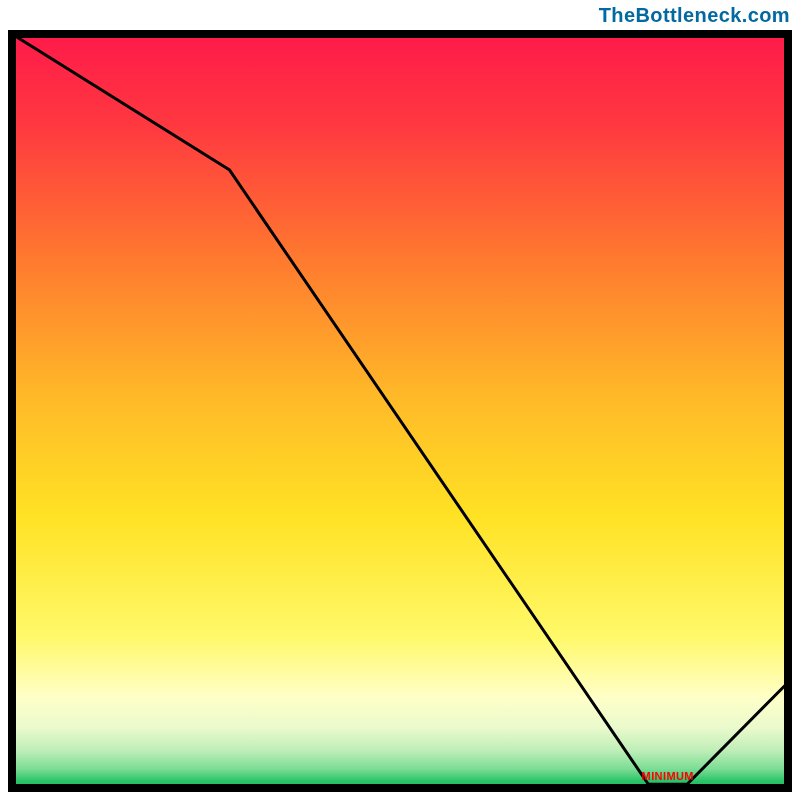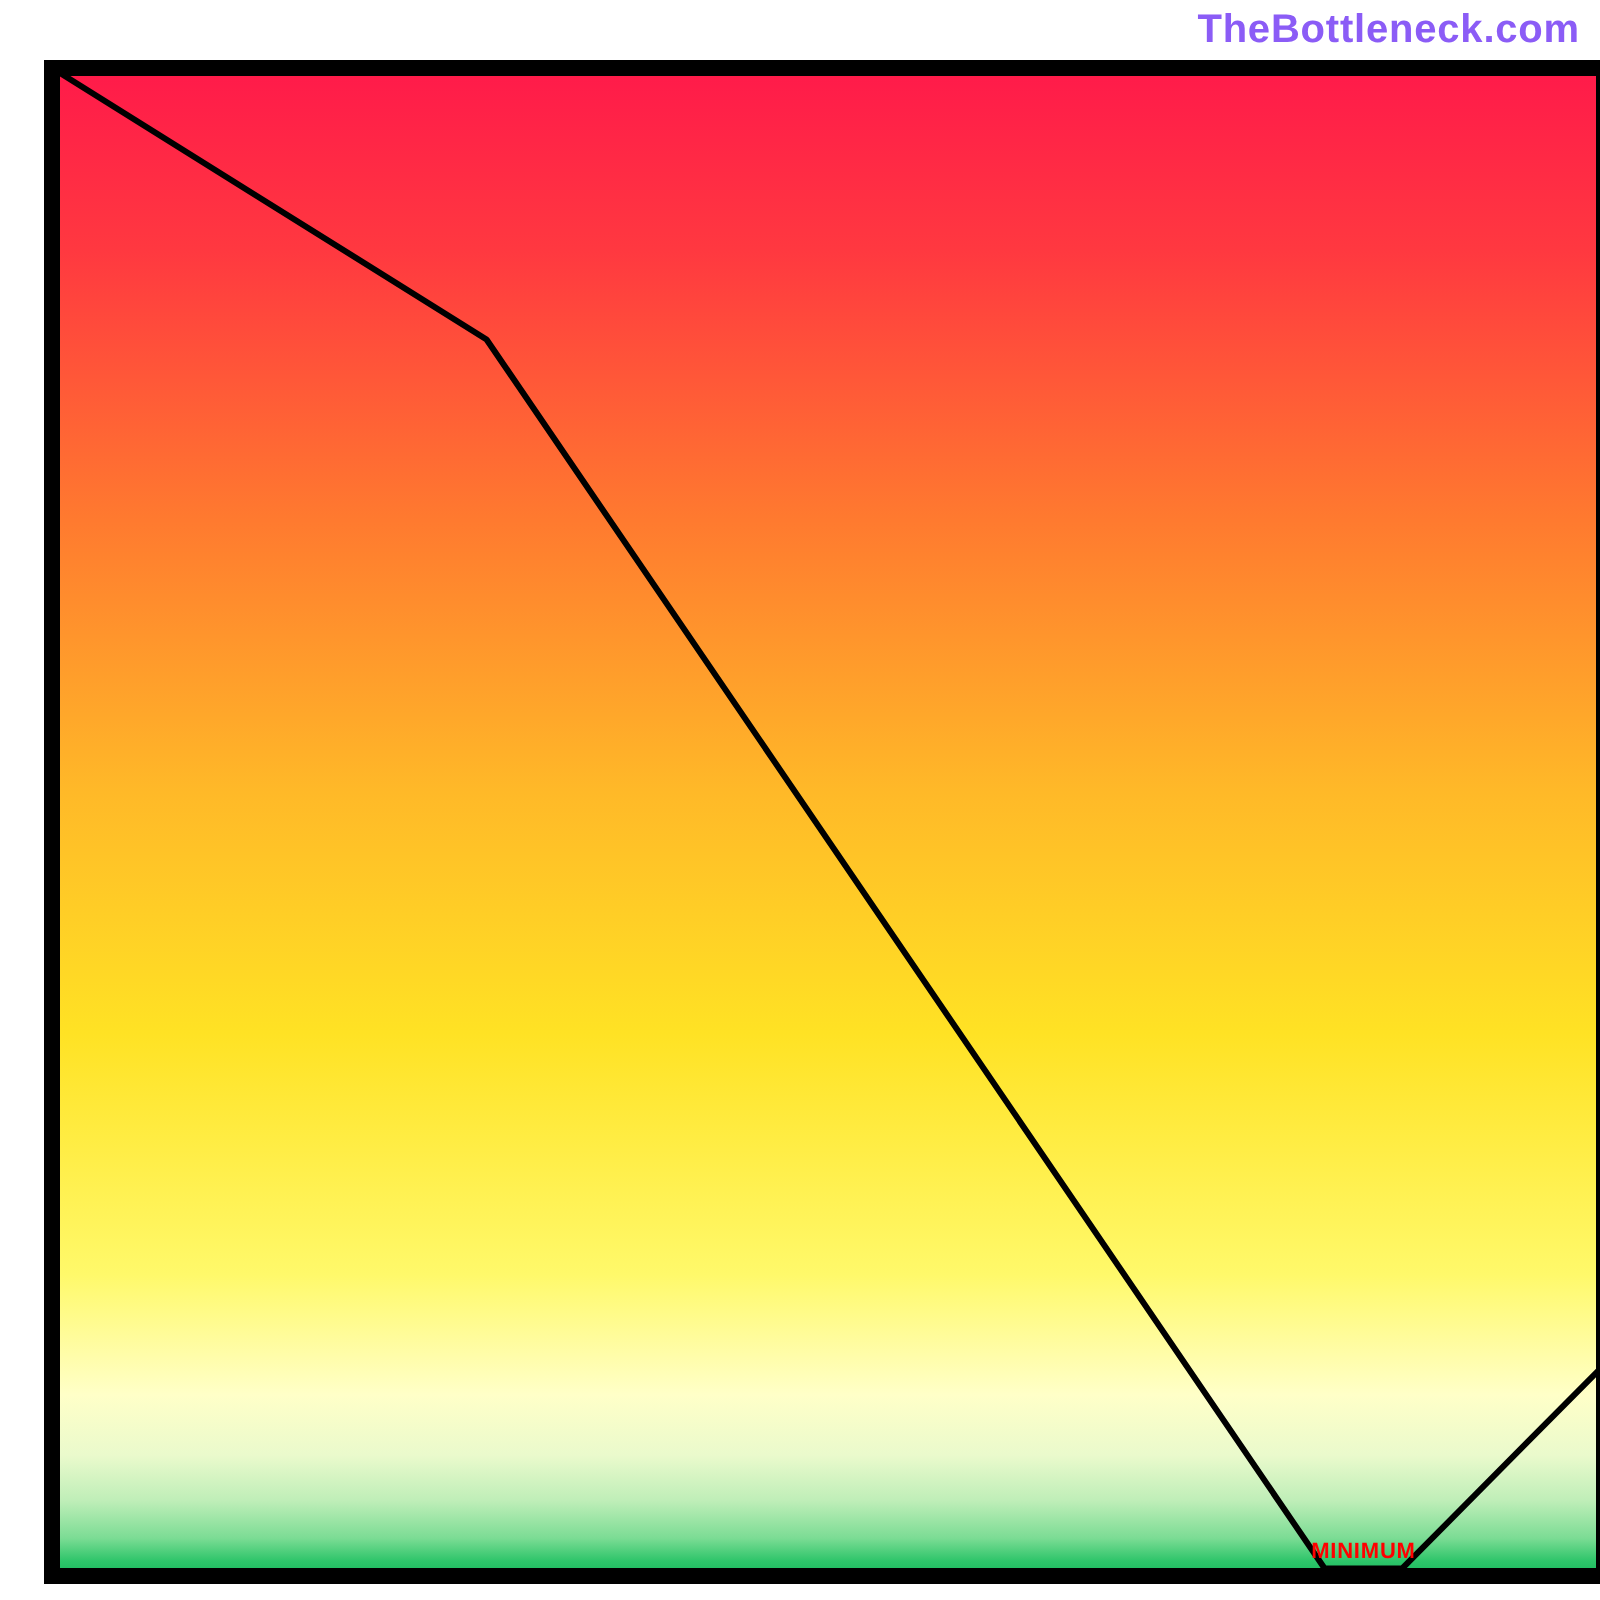--- a/index.html
+++ b/index.html
@@ -15,27 +15,27 @@
     position: relative;
     width: 800px;
     height: 800px;
   }
   .attribution {
     position: absolute;
     top: 4px;
     right: 10px;
     font-size: 20px;
     font-weight: 700;
-    color: #8b5cf6;
+    color: #0369a1;
     letter-spacing: 0.4px;
     font-family: Arial, sans-serif;
   }
   .plot {
     position: absolute;
-    left: 22px;
+    left: 8px;
     top: 30px;
     width: 704px;
     height: 762px;
   }
   .plot svg {
     display: block;
   }
   .minimum-label {
     position: absolute;
     font-size: 11px;

